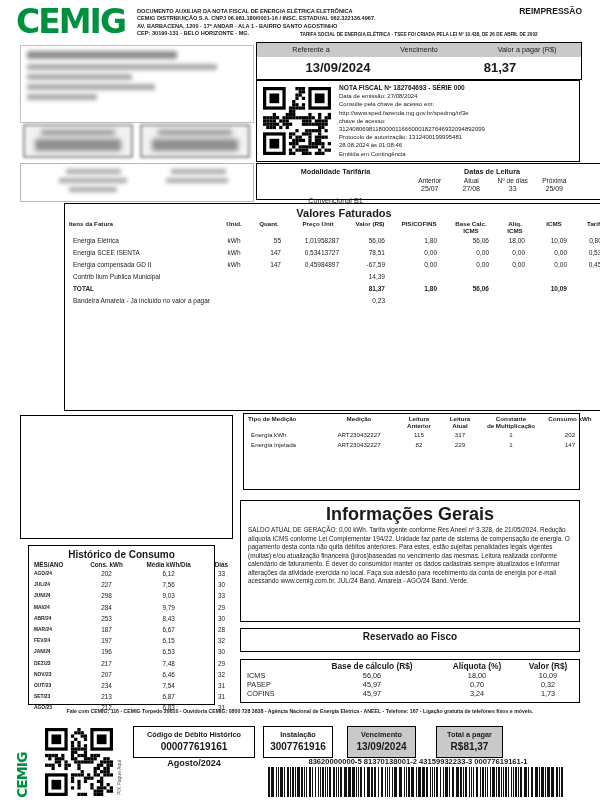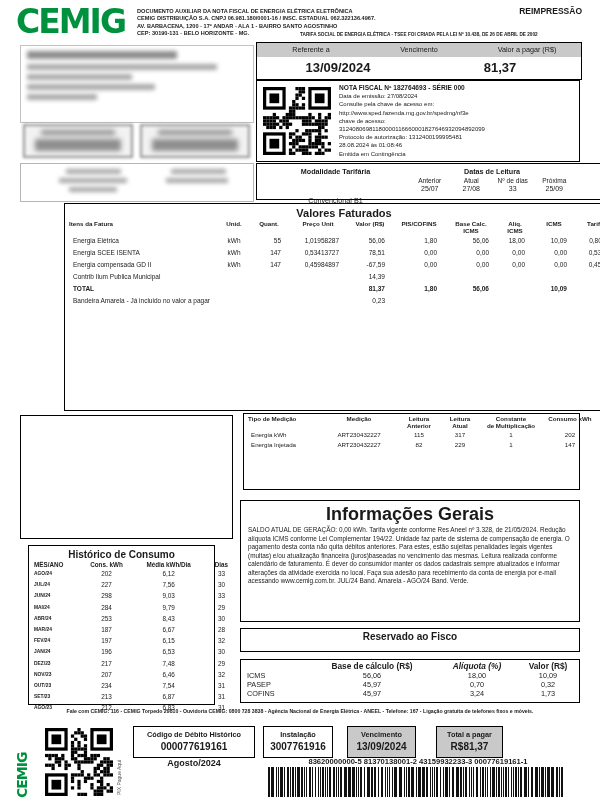--- a/index.html
+++ b/index.html
@@ -113,21 +113,21 @@
   .htable td:nth-child(1){text-align:left;font-size:4.9px;font-weight:bold;}
 
   
   #fisco-box{left:240px;top:628px;width:340px;height:24px;}
   #fisco-box .title{font-size:10px;font-weight:bold;text-align:center;margin-top:2px;}
   #tributos-box{left:240px;top:659px;width:340px;height:44px;}
   .xtable{width:332px;margin:2px 4px;font-size:7.3px;}
   .xtable th{font-size:8.3px;text-align:center;line-height:9px;}
   .xtable th:nth-child(1){width:64px;}
   .xtable th:nth-child(2){width:126px;}
-  .xtable th:nth-child(3){width:84px;font-style:italic;}
+  .xtable th:nth-child(3){width:84px;}
   .xtable th:nth-child(4){width:58px;}
   .xtable td{height:8.6px;text-align:center;}
   .xtable td:nth-child(1){text-align:left;padding-left:2px;}
 
   
   #contact-line{left:0;top:708px;width:600px;text-align:center;font-size:5.2px;font-weight:bold;}
   #logo-rotated{left:14px;top:732px;height:66px;width:18px;writing-mode:vertical-rl;transform:rotate(180deg);
     font-size:14px;font-weight:800;color:#00913f;letter-spacing:-1px;font-family:"DejaVu Sans",sans-serif;}
   #pix-qr{left:45px;top:728px;width:68px;height:68px;position:absolute;}
   #pix-label{left:116px;top:733px;height:62px;writing-mode:vertical-rl;transform:rotate(180deg);

